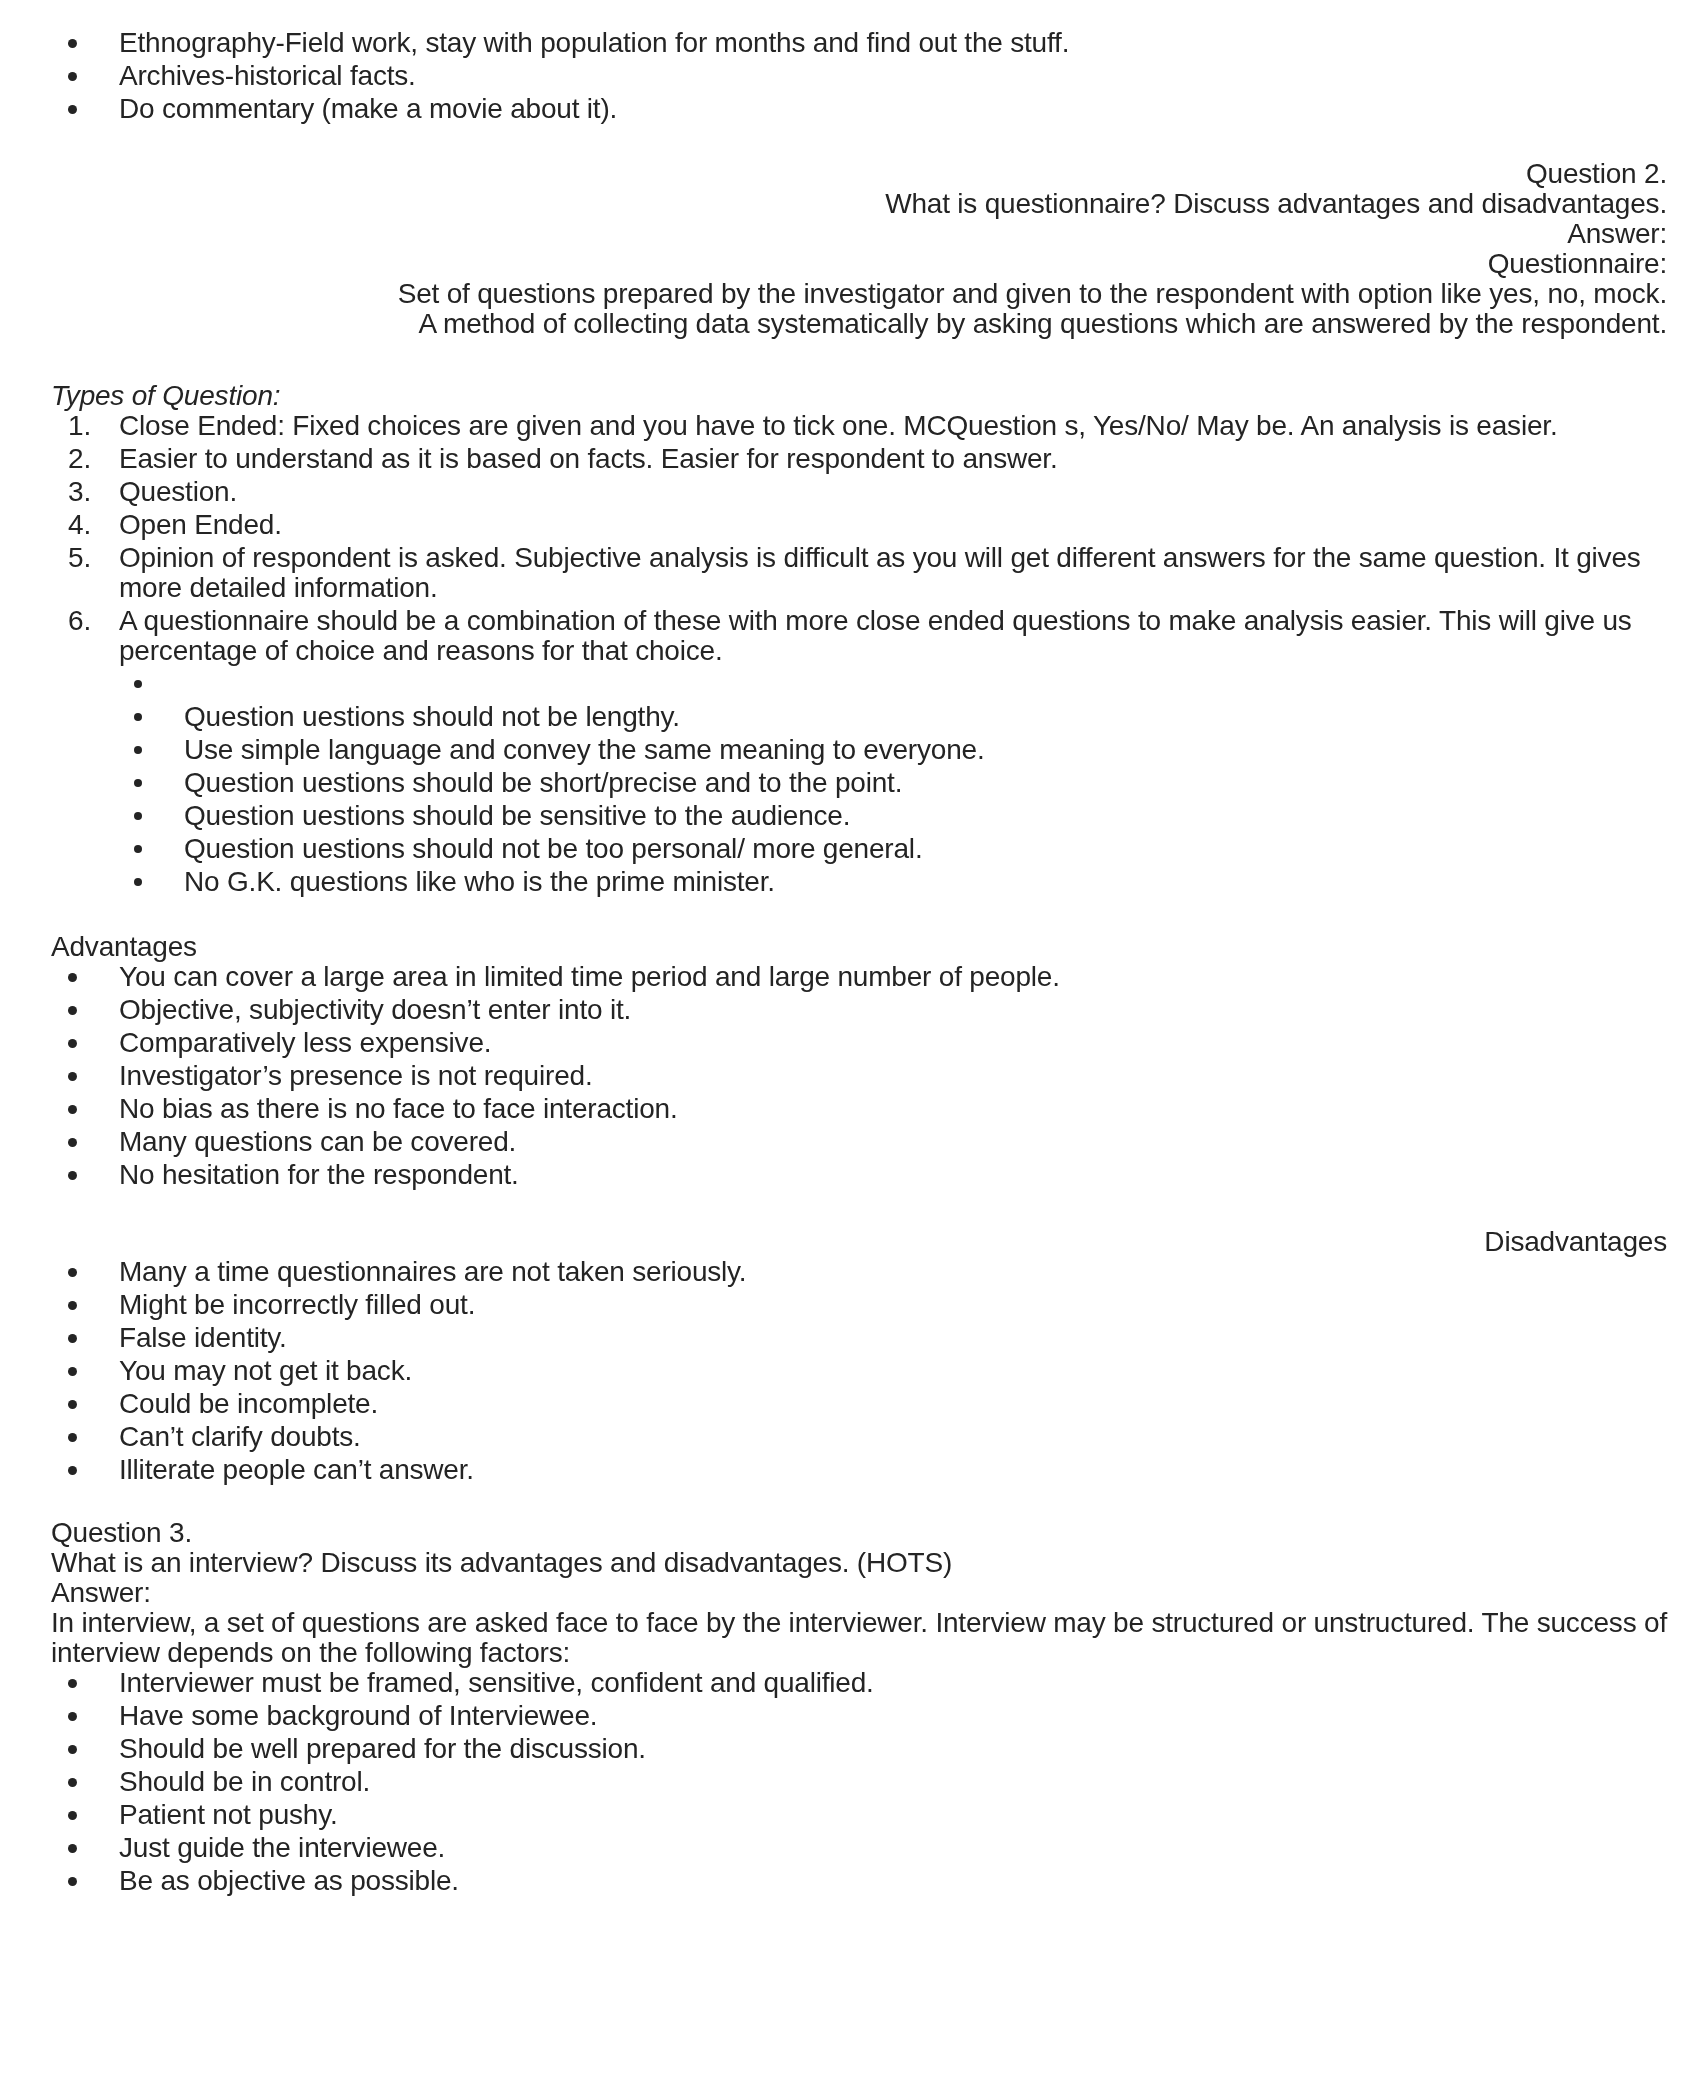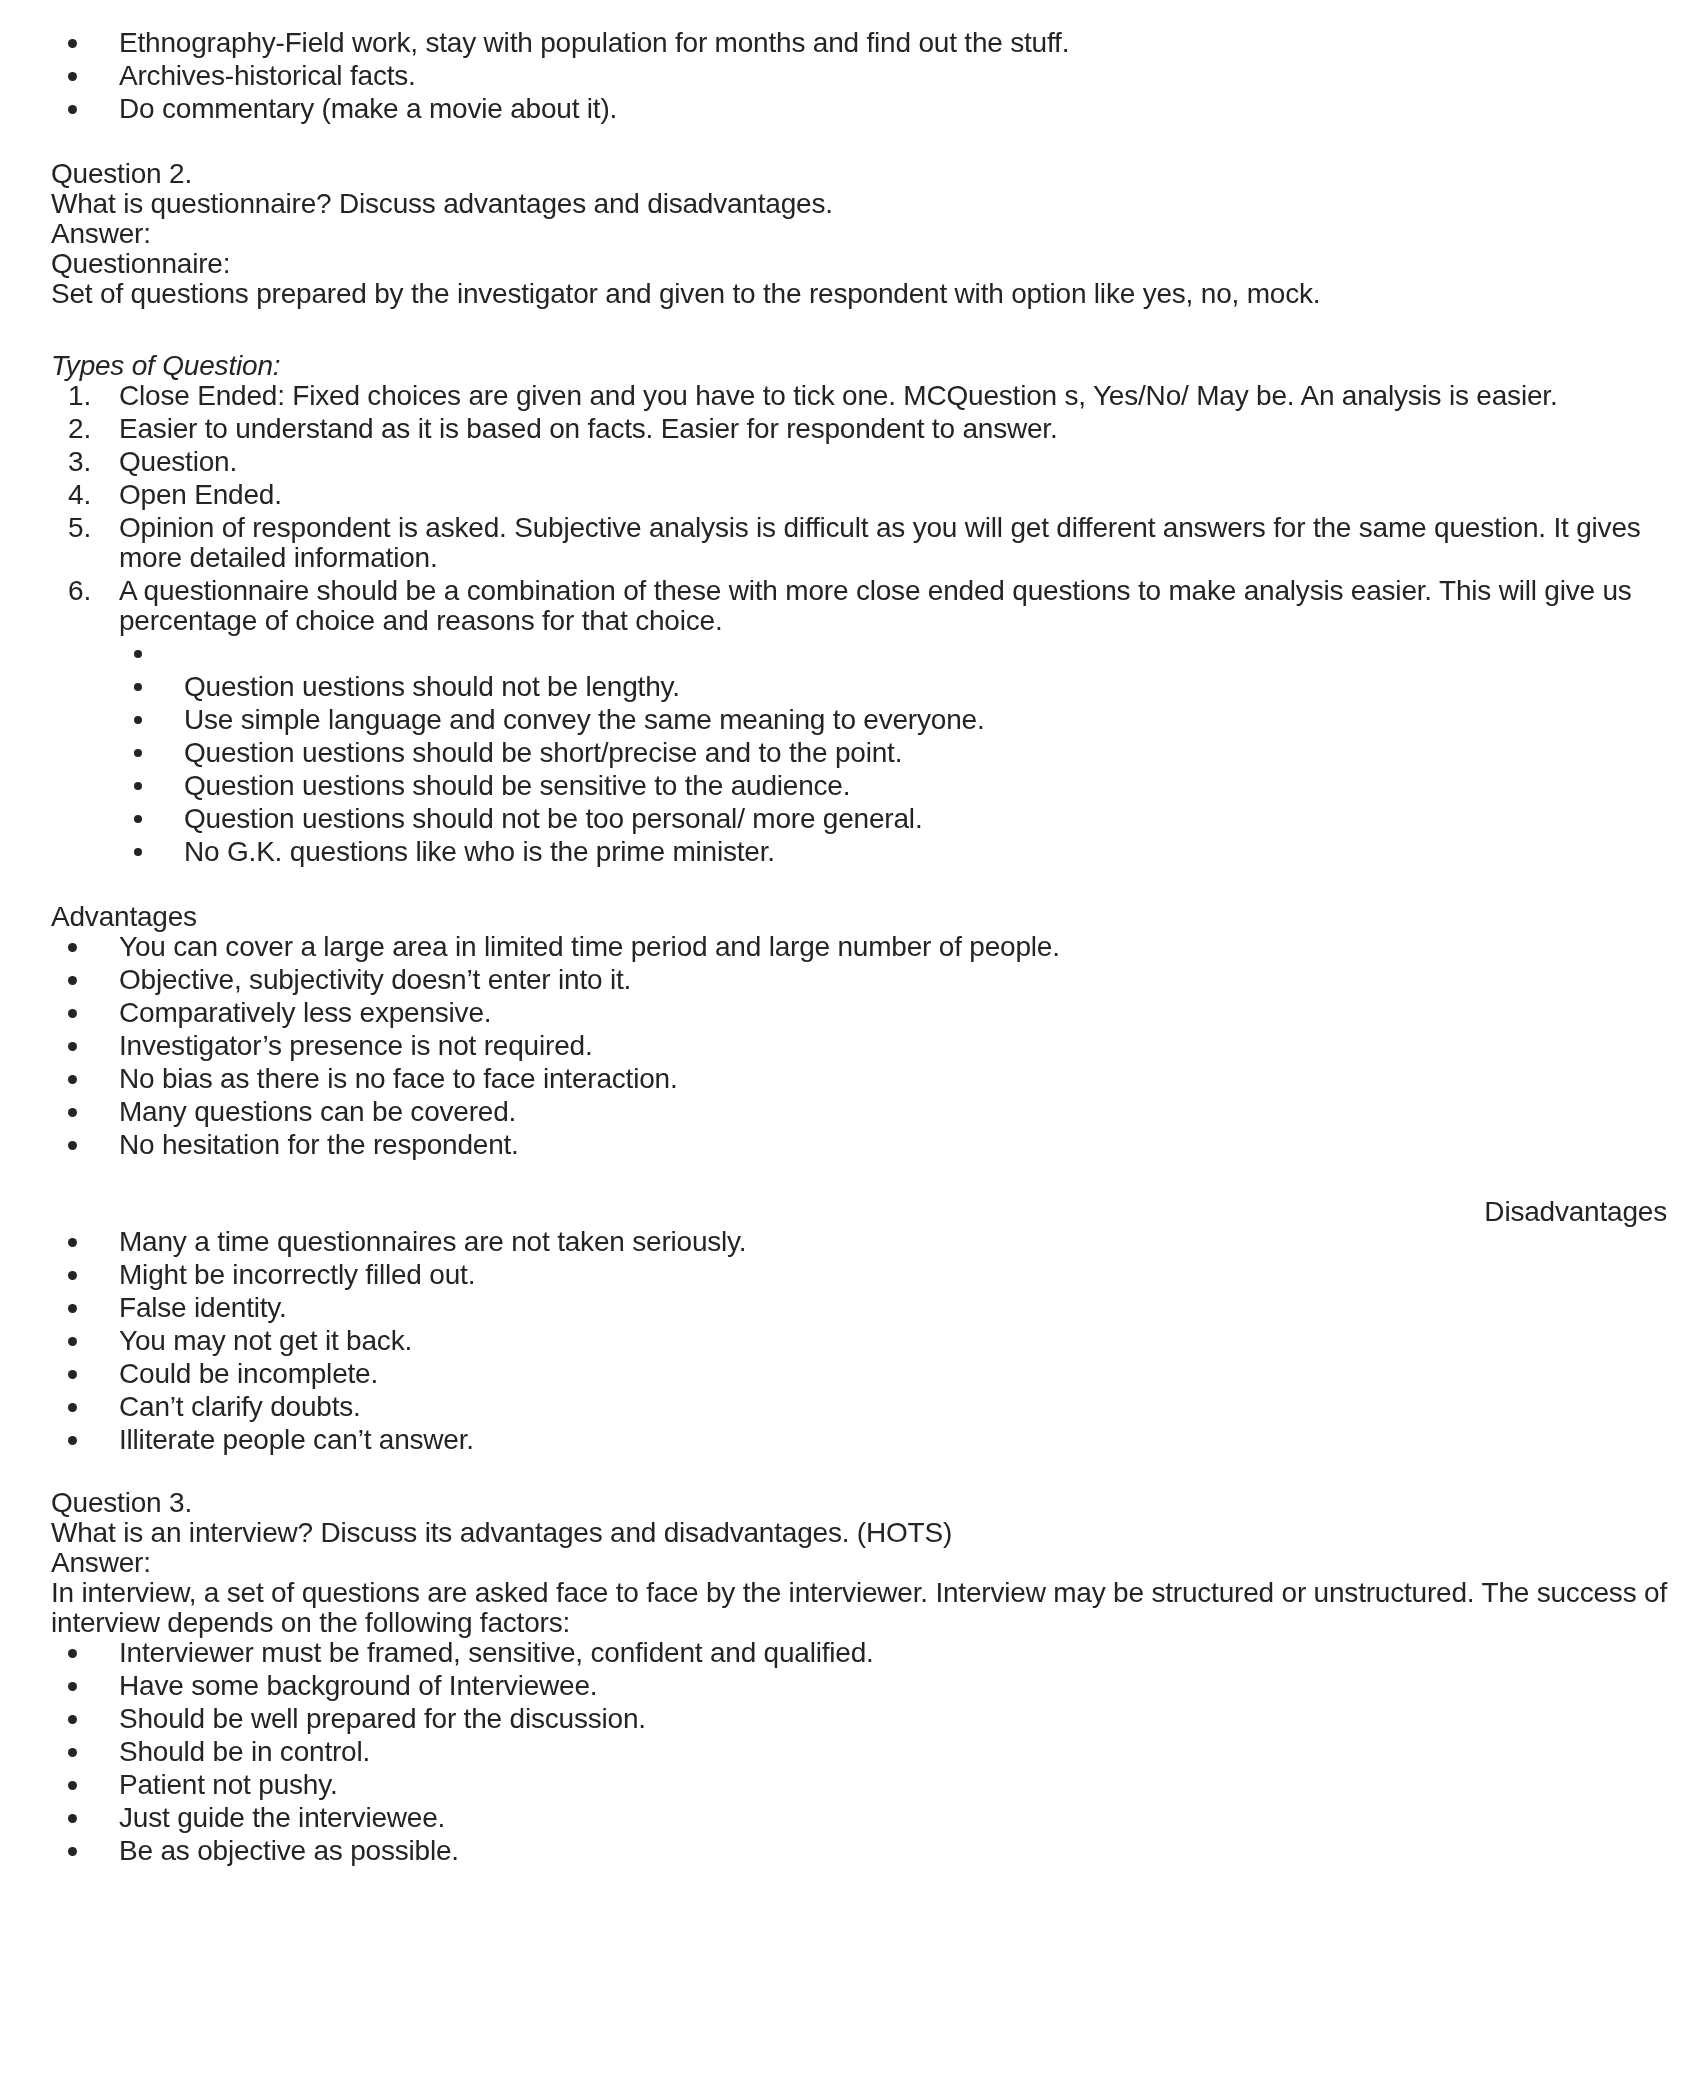--- a/index.html
+++ b/index.html
@@ -54,21 +54,21 @@
   ol.nlist { counter-reset: qnum; }
   ol.nlist li { counter-increment: qnum; }
   ol.nlist li::before {
     content: counter(qnum) ".";
     position: absolute;
     left: 17px;
     top: 0;
   }
 
   
-  .mt-p-after-list   { margin-top: 35px; }
+  .mt-p-after-list   { margin-top: 35px; text-align: right; }
   .mt-types          { margin-top: 42px; font-style: italic; }
   .mt-ol             { margin-top: 32px; }
   .mt-nested         { margin-top: 35px; }
   .mt-adv-head       { margin-top: 35px; }
   .mt-adv-list       { margin-top: 43px; }
   .mt-dis-head       { margin-top: 37px; text-align: right; }
   .mt-dis-list       { margin-top: 43px; }
   .mt-q3             { margin-top: 33px; }
   .mt-final-list     { margin-top: 43px; }
 </style>
@@ -97,20 +97,21 @@
       <div class="pline">Question 2.</div>
 
       <div class="pline">What is questionnaire? Discuss advantages and disadvantages.</div>
 
       <div class="pline">Answer:</div>
 
       <div class="pline">Questionnaire:</div>
 
       <div class="pline">Set of questions prepared by the investigator and given to the respondent with option like yes, no, mock.</div>
 
+      <div class="pline">A method of collecting data systematically by asking questions which are answered by the respondent.</div>
     </div>
 
   <div class="para mt-types">
     <div class="pline">Types of Question:</div>
   </div>
 
   <ol class="nlist mt-ol">
 
       <li>
         <span>Close Ended: Fixed choices are given and you have to tick one. MCQuestion s, Yes/No/ May be. An analysis is easier.</span>

